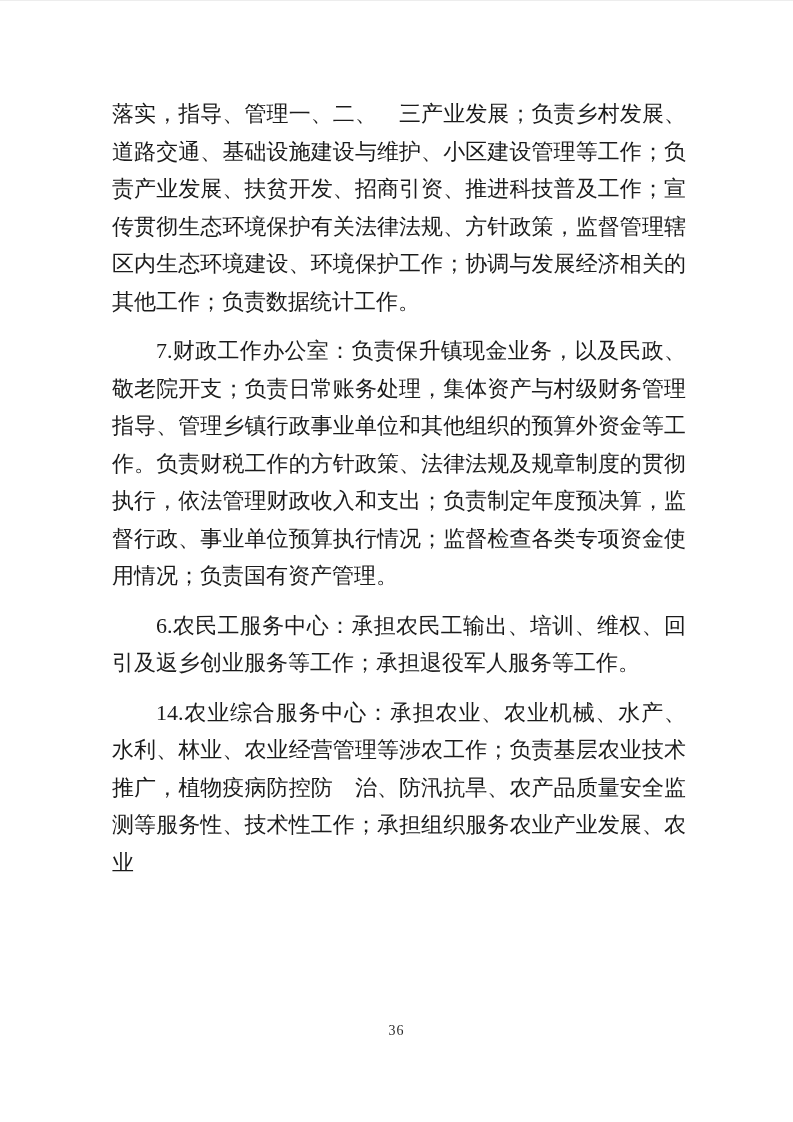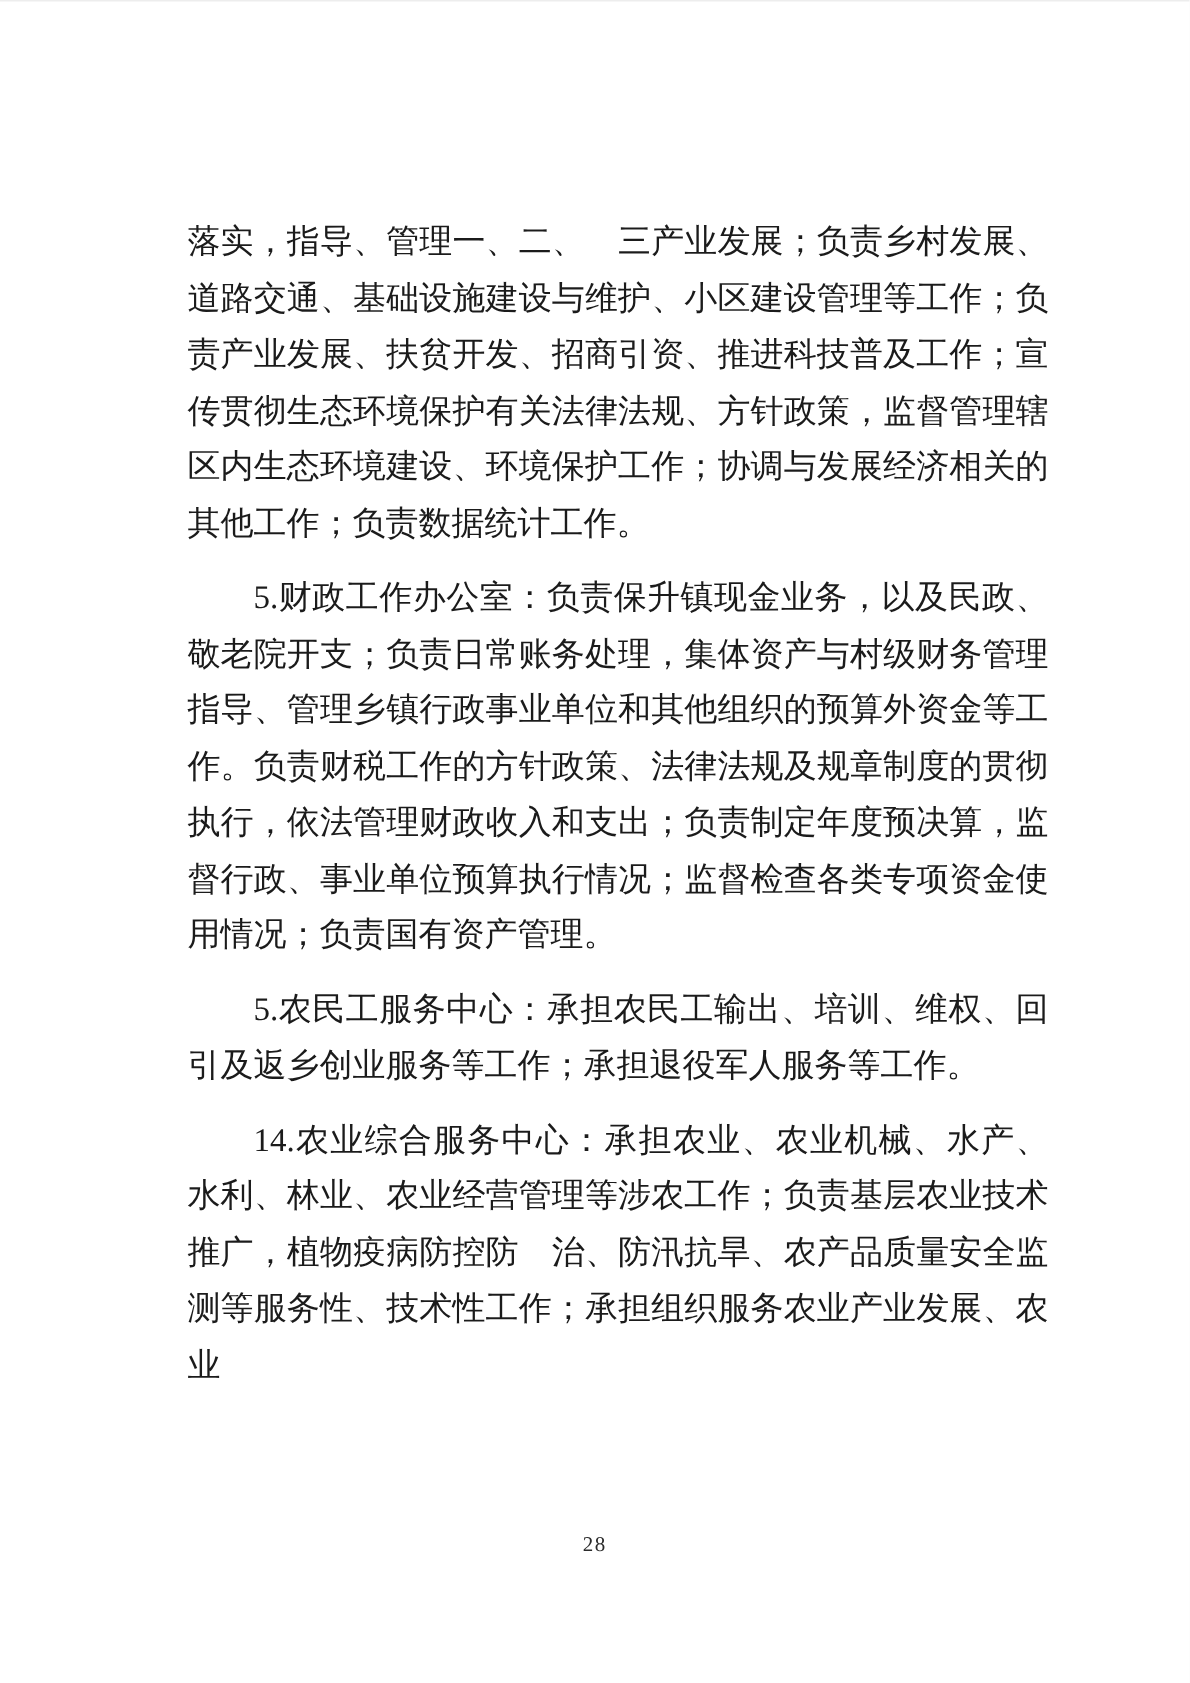--- a/index.html
+++ b/index.html
@@ -16,30 +16,29 @@
     position: relative;
     width: 793px;
     height: 1122px;
     background: #ffffff;
     overflow: hidden;
     box-sizing: border-box;
     border-top: 1px solid #ededed;
   }
   .text-block {
     position: absolute;
-    left: 125px;
+    left: 112px;
     top: 94px;
     width: 574px;
     color: #1b1b1b;
     font-size: 22px;
     line-height: 37.5px;
     text-align: justify;
     text-justify: inter-character;
     text-align-last: left;
-    margin-top: 47px;
   }
   .para {
     margin: 0 0 12px 0;
     text-indent: 2em;
     word-break: break-all;
   }
   .para.no-indent {
     text-indent: 0;
   }
   .page-number {
@@ -52,18 +51,18 @@
     color: #2b2b2b;
     letter-spacing: 1px;
   }
 </style>
 </head>
 <body>
 
 <div class="sheet">
   <div class="text-block">
     <p class="para no-indent">落实，指导、管理一、二、　三产业发展；负责乡村发展、道路交通、基础设施建设与维护、小区建设管理等工作；负责产业发展、扶贫开发、招商引资、推进科技普及工作；宣传贯彻生态环境保护有关法律法规、方针政策，监督管理辖区内生态环境建设、环境保护工作；协调与发展经济相关的其他工作；负责数据统计工作。</p>
-    <p class="para">5.财政工作办公室：负责保升镇现金业务，以及民政、敬老院开支；负责日常账务处理，集体资产与村级财务管理指导、管理乡镇行政事业单位和其他组织的预算外资金等工作。负责财税工作的方针政策、法律法规及规章制度的贯彻执行，依法管理财政收入和支出；负责制定年度预决算，监督行政、事业单位预算执行情况；监督检查各类专项资金使用情况；负责国有资产管理。</p>
-    <p class="para">5.农民工服务中心：承担农民工输出、培训、维权、回引及返乡创业服务等工作；承担退役军人服务等工作。</p>
+    <p class="para">7.财政工作办公室：负责保升镇现金业务，以及民政、敬老院开支；负责日常账务处理，集体资产与村级财务管理指导、管理乡镇行政事业单位和其他组织的预算外资金等工作。负责财税工作的方针政策、法律法规及规章制度的贯彻执行，依法管理财政收入和支出；负责制定年度预决算，监督行政、事业单位预算执行情况；监督检查各类专项资金使用情况；负责国有资产管理。</p>
+    <p class="para">6.农民工服务中心：承担农民工输出、培训、维权、回引及返乡创业服务等工作；承担退役军人服务等工作。</p>
     <p class="para">14.农业综合服务中心：承担农业、农业机械、水产、水利、林业、农业经营管理等涉农工作；负责基层农业技术推广，植物疫病防控防　治、防汛抗旱、农产品质量安全监测等服务性、技术性工作；承担组织服务农业产业发展、农业</p>
   </div>
-  <div class="page-number">28</div>
+  <div class="page-number">36</div>
 </div>
 
 </body></html>

